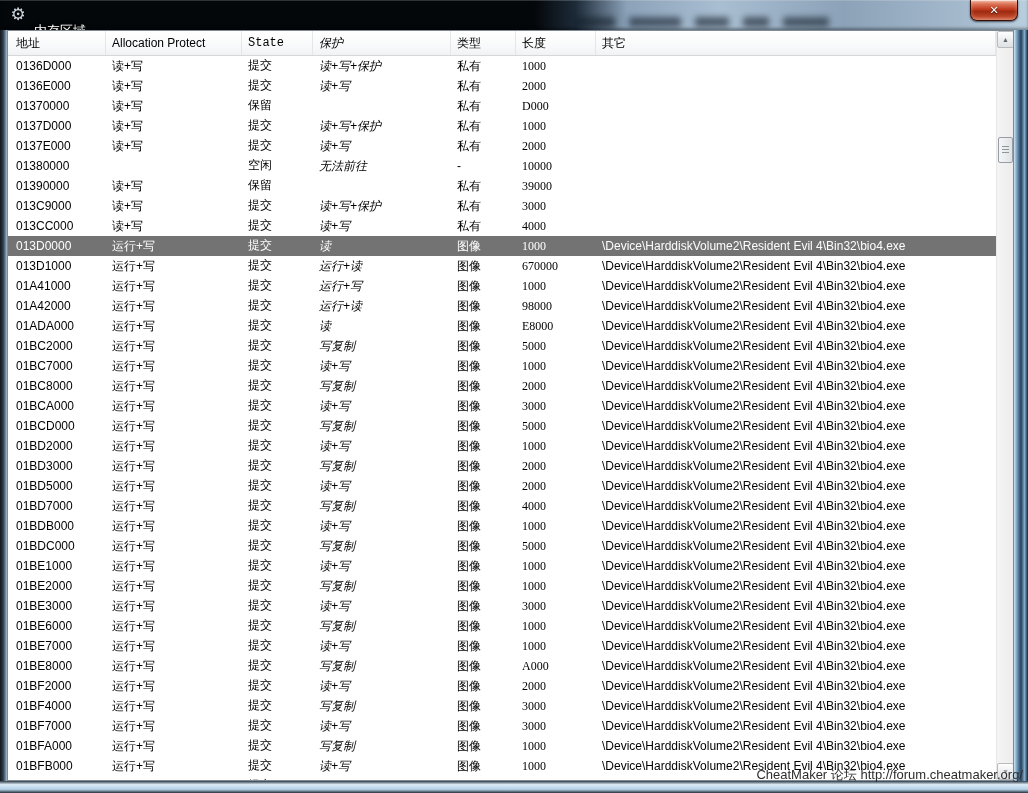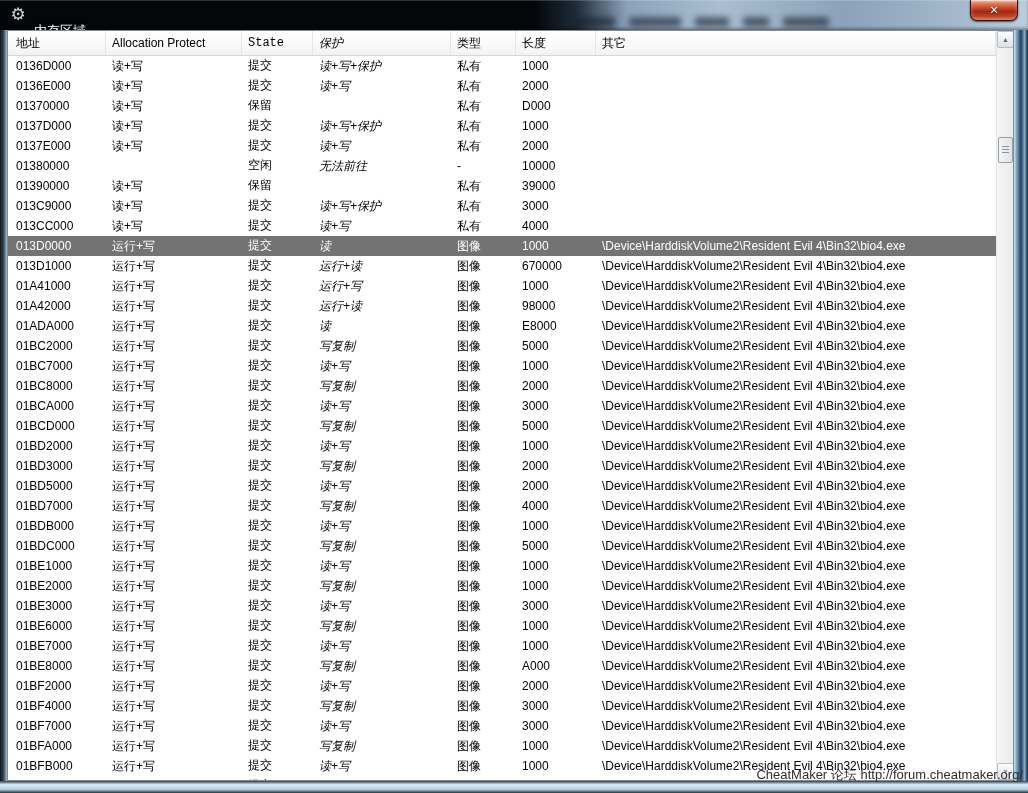--- a/index.html
+++ b/index.html
@@ -61,21 +61,21 @@
   .lv-header .cell{border-right:1px solid #e4e6e8;}
   .lv-body{position:absolute;left:0;top:25px;right:17px;bottom:0;overflow:hidden;}
   .row{display:flex;height:20px;line-height:20px;white-space:nowrap;}
   .row.selected{background:#737373;color:#fff;}
   .cell{flex:0 0 auto;overflow:hidden;white-space:nowrap;padding-left:6px;}
   .c0{width:98px;padding-left:8px;}
   .c1{width:136px;}
   .c2{width:71px;font-family:Liberation Mono, monospace;}
   .c3{width:138px;font-style:italic;}
   .c4{width:65px;}
-  .c5{width:80px;}
+  .c5{width:80px;font-family:Liberation Serif, serif;}
   .c6{flex:1 1 auto;width:auto;}
   
   .scrollbar{
     position:absolute;top:0;right:0;bottom:0;width:17px;
     background:linear-gradient(90deg,#f4f4f4,#ececec);border-left:1px solid #e8e8e8;
   }
   .scroll-btn{
     position:absolute;left:0;width:17px;height:17px;
     background:linear-gradient(180deg,#fefefe,#e9ebed 60%,#dfe2e5);
     border:1px solid #b8bcc0;border-radius:2px;

